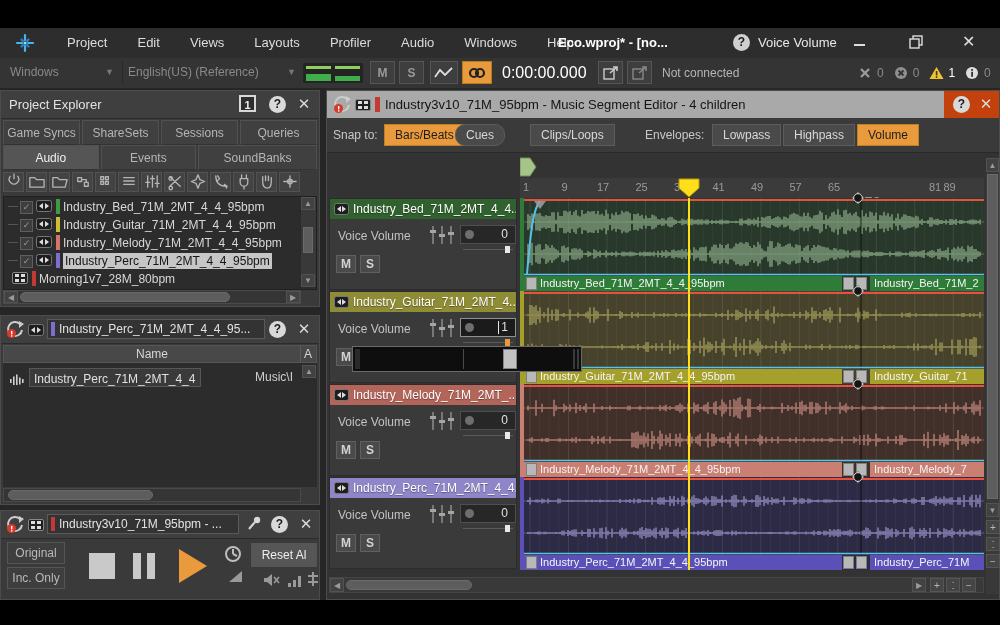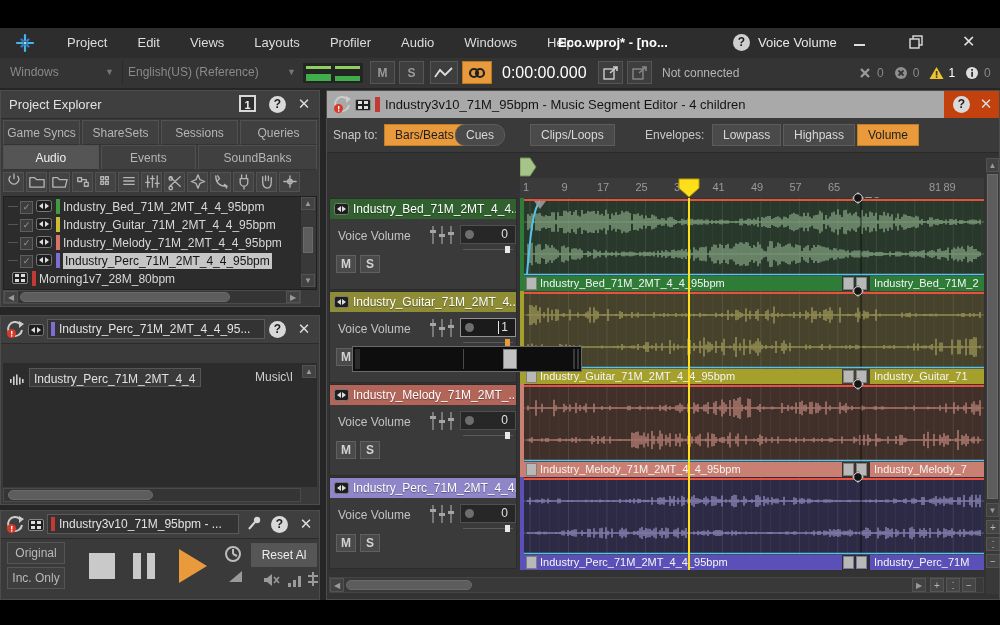--- a/index.html
+++ b/index.html
@@ -329,20 +329,24 @@
               <rect x="0.5" y="0.5" width="15" height="11" rx="2" fill="#1e1e1e" stroke="#777" stroke-width="1"></rect>
               <polygon points="3,6 7,3 7,9" fill="#ddd"></polygon>
               <polygon points="13,6 9,3 9,9" fill="#ddd"></polygon>
             </svg></span>
         <span class="abs" style="left:46px;top:3px;width:218px;height:20px;background:#333;border:1px solid #5a5a5a;display:flex;align-items:center;box-sizing:border-box;">
           <span id="cp-chip" style="width: 4px; height: 14px; margin: 0px 4px 0px 3px; background: rgb(125, 111, 210);"></span>
           <span class="ptitle" style="line-height:18px;font-size:12px;white-space:nowrap;overflow:hidden;">Industry_Perc_71M_2MT_4_4_95...</span>
         </span>
         <span class="helpbtn" style="left:268px;">?</span>
         <span class="closex" style="left:294px;">✕</span>
+      </div>
+      <div class="abs" style="left:2px;top:29px;right:2px;height:18px;background:#484848;border:1px solid #555;box-sizing:border-box;">
+        <span style="position:absolute;left:0;width:296px;text-align:center;color:#d5d5d5;font-size:12px;line-height:16px;border-right:1px solid #5a5a5a;">Name</span>
+        <span style="position:absolute;left:300px;color:#d5d5d5;font-size:12px;line-height:16px;">A</span>
       </div>
       <div class="abs" style="left:2px;top:47px;right:2px;height:124px;background:#2c2c2c;">
         <span class="abs" id="cp-wave-ico" style="left:6px;top:8px;"><svg width="16" height="14">
               <rect x="1" y="8" width="1.6" height="4" fill="#cfcfcf"></rect>
               <rect x="4" y="5.5" width="1.6" height="9" fill="#cfcfcf"></rect>
               <rect x="7" y="3.5" width="1.6" height="13" fill="#cfcfcf"></rect>
               <rect x="10" y="6.5" width="1.6" height="7" fill="#cfcfcf"></rect>
               <rect x="13" y="8" width="1.6" height="4" fill="#cfcfcf"></rect>
             </svg></span>
         <span class="abs" style="left:26px;top:5px;width:172px;height:19px;background:#3a3a3a;border:1px solid #565656;box-sizing:border-box;overflow:hidden;">

